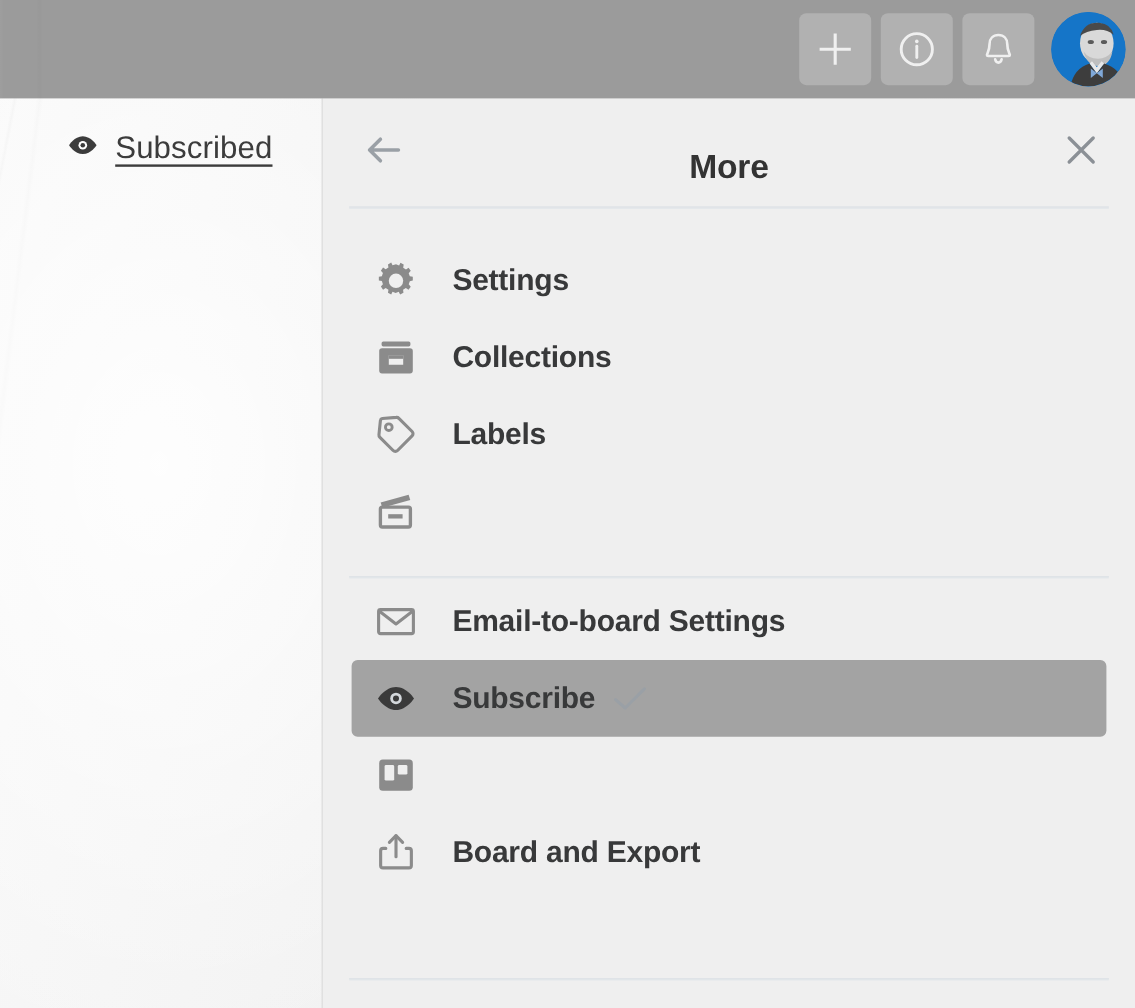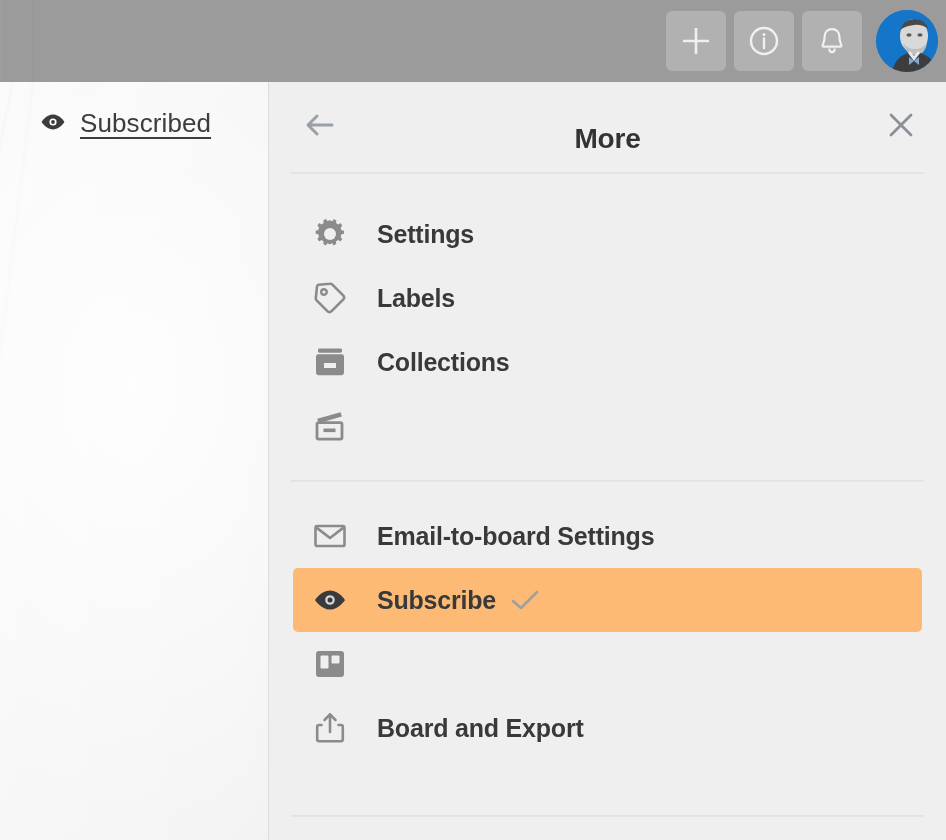--- a/index.html
+++ b/index.html
@@ -92,21 +92,21 @@
     flex: none;
   }
   .avatar .face {
     position: absolute;
     inset: 0;
   }
 
   
   .board-area {
     position: absolute;
-    left: 0;
+    left: 16px;
     top: 82px;
     width: 268px;
     height: 692px;
     overflow: hidden;
     padding-left: 12px;
   }
   .subscribed-chip {
     position: absolute;
     left: 40px;
     top: 26px;
@@ -181,34 +181,34 @@
     height: 1px;
     background: #e2e6ea;
     margin: 0 22px;
     border-top: 1px solid #dfe3e7;
   }
 
   .menu-group {
     padding: 6px 0;
   }
   .group-1 { padding-top: 28px; padding-bottom: 22px; }
-  .group-2 { padding-top: 22px; padding-bottom: 24px; }
+  .group-2 { padding-top: 4px; padding-bottom: 24px; }
 
   .menu-item {
     display: flex;
     align-items: center;
     height: 64px;
     margin: 0 24px;
     padding-left: 16px;
     border-radius: 5px;
     cursor: pointer;
     box-sizing: border-box;
   }
   .menu-item.is-active {
-    background: #fdba74;
+    background: #a3a3a3;
   }
   .menu-item .mi-icon {
     width: 42px;
     flex: none;
     display: flex;
     align-items: center;
     justify-content: center;
   }
   .menu-item .mi-label {
     margin-left: 26px;
@@ -336,42 +336,42 @@
             <path d="M17 3.2 l2.6 1 l1.1 -2.3 l2.7 1.6 l-0.4 2.6 l2.3 1.4 l2.2 -1.4 l1.8 2.6 l-1.7 2 l0.9 2.6 l2.5 0.4 l0 3.1 l-2.5 0.5 l-0.9 2.6 l1.7 2 l-1.9 2.5 l-2.2 -1.3 l-2.3 1.4 l0.3 2.5 l-2.8 1.5 l-1.1 -2.3 l-2.6 1 l-2.6 -1 l-1.1 2.3 l-2.7 -1.6 l0.4 -2.5 l-2.3 -1.4 l-2.2 1.4 l-1.8 -2.6 l1.7 -2 l-0.9 -2.6 l-2.5 -0.5 l0 -3.1 l2.5 -0.4 l0.9 -2.6 l-1.7 -2 l1.8 -2.6 l2.2 1.4 l2.3 -1.4 l-0.4 -2.6 l2.7 -1.6 l1.1 2.3 z" fill="#8b8b8b"></path>
             <circle cx="17" cy="17" r="6" fill="#efefef"></circle>
           </svg>
         </span>
         <span class="mi-label">Settings</span>
       </div>
 
       <div class="menu-item">
         <span class="mi-icon">
           <svg width="34" height="34" viewBox="0 0 34 34">
-            <path d="M19.4 3.6 L30.4 14.6 a2.6 2.6 0 0 1 0 3.7 L18.3 30.4 a2.6 2.6 0 0 1 -3.7 0 L3.6 19.4 a2.6 2.6 0 0 1 -0.8 -2.2 L4 5.5 a2 2 0 0 1 1.6 -1.7 L17.2 2.8 a2.6 2.6 0 0 1 2.2 0.8 z" fill="none" stroke="#8b8b8b" stroke-width="2.6" stroke-linejoin="round"></path>
-            <circle cx="11" cy="11" r="2.8" fill="none" stroke="#8b8b8b" stroke-width="2.4"></circle>
-          </svg>
-        </span>
-        <span class="mi-label">Labels</span>
-      </div>
-
-      <div class="menu-item">
-        <span class="mi-icon">
-          <svg width="34" height="34" viewBox="0 0 34 34">
             <rect x="5" y="3.5" width="24" height="4.2" rx="1.4" fill="#8b8b8b"></rect>
             <rect x="3" y="9.2" width="28" height="21" rx="2.4" fill="#8b8b8b"></rect>
             <path d="M11 15 h12 v8 h-12 z" fill="#efefef"></path>
             <rect x="11" y="15" width="12" height="3" fill="#8b8b8b"></rect>
           </svg>
         </span>
         <span class="mi-label">Collections</span>
       </div>
 
       <div class="menu-item">
         <span class="mi-icon">
           <svg width="34" height="34" viewBox="0 0 34 34">
+            <path d="M19.4 3.6 L30.4 14.6 a2.6 2.6 0 0 1 0 3.7 L18.3 30.4 a2.6 2.6 0 0 1 -3.7 0 L3.6 19.4 a2.6 2.6 0 0 1 -0.8 -2.2 L4 5.5 a2 2 0 0 1 1.6 -1.7 L17.2 2.8 a2.6 2.6 0 0 1 2.2 0.8 z" fill="none" stroke="#8b8b8b" stroke-width="2.6" stroke-linejoin="round"></path>
+            <circle cx="11" cy="11" r="2.8" fill="none" stroke="#8b8b8b" stroke-width="2.4"></circle>
+          </svg>
+        </span>
+        <span class="mi-label">Labels</span>
+      </div>
+
+      <div class="menu-item">
+        <span class="mi-icon">
+          <svg width="34" height="34" viewBox="0 0 34 34">
             <path d="M4.2 9.8 L27.5 3.2 l1.4 4.4 L5.6 14.2 z" fill="#8b8b8b"></path>
             <rect x="4" y="13.6" width="25" height="16.6" rx="1.6" fill="none" stroke="#8b8b8b" stroke-width="2.8"></rect>
             <rect x="10.5" y="19.5" width="12" height="3.6" fill="#8b8b8b"></rect>
           </svg>
         </span>
       </div>
 
     </div>
 
     <div class="panel-divider"></div>

